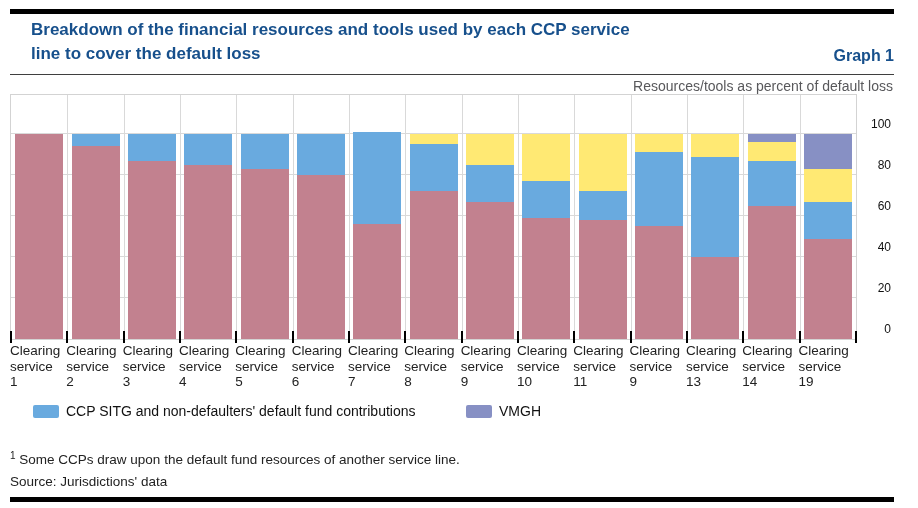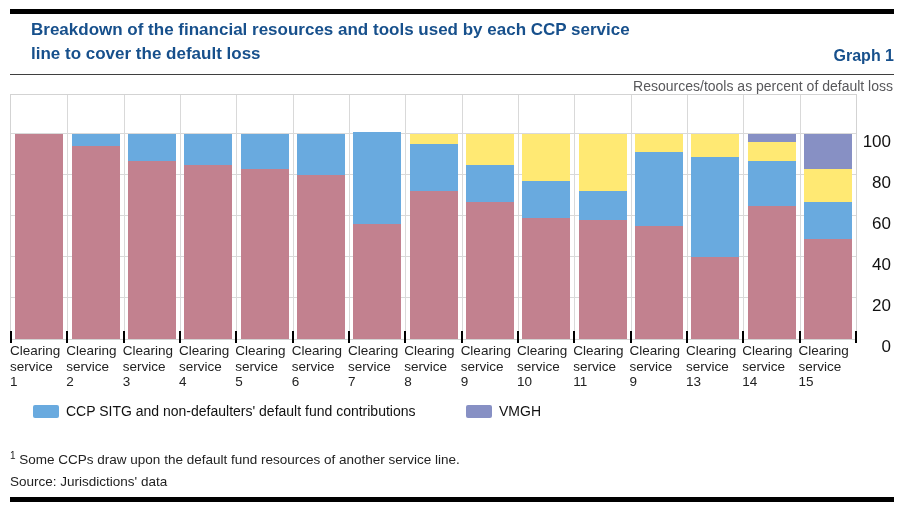--- a/index.html
+++ b/index.html
@@ -27,21 +27,21 @@
     position:absolute;left:10px;top:94px;width:845px;height:244px;
     border:1px solid #d3d3d3;box-sizing:content-box;background:#fff;
   }
   .hgrid{position:absolute;left:0;width:845px;height:1px;background:#d9d9d9;}
   .vgrid{position:absolute;top:0;width:1px;height:244px;background:#d9d9d9;}
   .bar-seg{position:absolute;}
   .tick{position:absolute;width:2px;height:12px;background:#000;bottom:-4px;}
   .yaxis{position:absolute;left:857px;top:94px;width:34px;height:244px;}
   .ylab{
     position:absolute;right:0;width:34px;text-align:right;
-    font-size:17px;color:#111;height:16px;line-height:16px;margin-top:18px;
+    font-size:12px;color:#111;height:16px;line-height:16px;
   }
   .xlabels{position:absolute;left:10px;top:343px;width:845px;display:flex;}
   .xcell{
     flex:1 1 0;text-align:left;font-size:13.5px;line-height:15.5px;color:#222;
   }
   .legend{position:absolute;left:33px;top:403px;width:860px;font-size:14px;color:#111;}
   .lrow{position:relative;height:20px;}
   .swatch{
     position:absolute;width:26px;height:13px;top:2px;border-radius:2px;
   }
@@ -228,21 +228,21 @@
         <div>13</div>
       </div>
       <div class="xcell">
         <div>Clearing</div>
         <div>service</div>
         <div>14</div>
       </div>
       <div class="xcell">
         <div>Clearing</div>
         <div>service</div>
-        <div>15</div>
+        <div>19</div>
       </div>
     </div>
 
   <div class="legend">
     <div class="lrow">
       <span class="swatch sw-left" style="background: rgb(105, 170, 223);"></span>
       <span class="lg-text-left">CCP SITG and non-defaulters' default fund contributions</span>
       <span class="swatch sw-right" style="background: rgb(135, 144, 196);"></span>
       <span class="lg-text-right">VMGH</span>
     </div>

